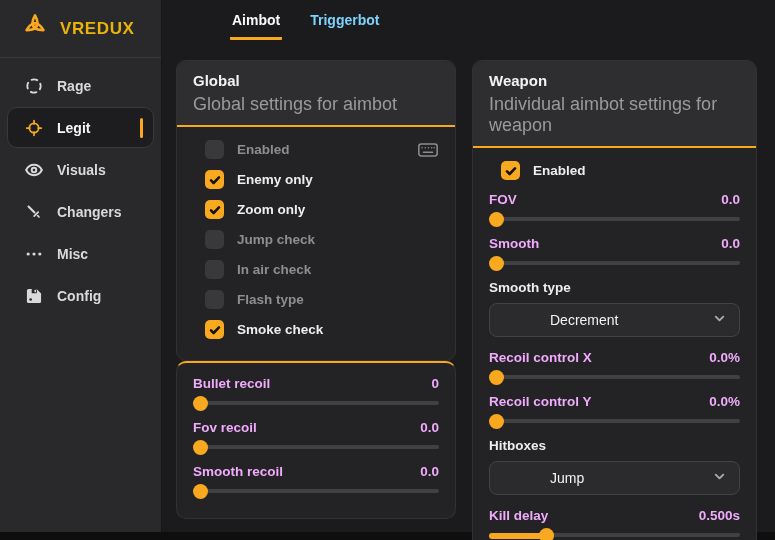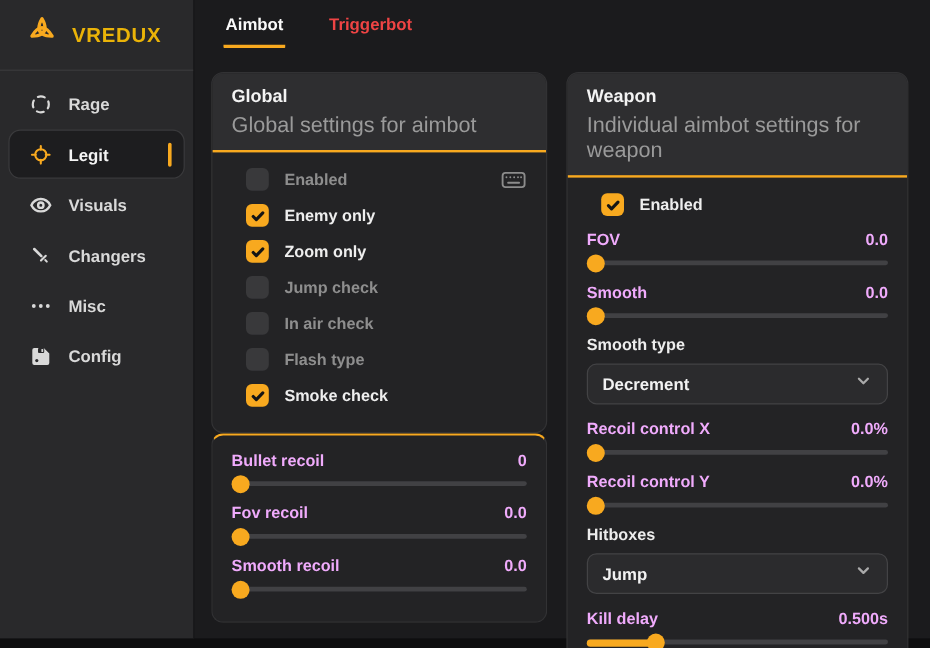--- a/index.html
+++ b/index.html
@@ -15,22 +15,22 @@
   .nav { padding:7px 7px; }
   .nav-item { display:flex; align-items:center; gap:13px; height:41px; margin-bottom:1px; padding:0 8px 0 16px; color:#d9d9d9; font-size:14px; font-weight:600; border:1px solid transparent; border-radius:10px; cursor:pointer; }
   .nav-item.active { background:#1d1d1f; border-color:#3a3a3c; color:#f5f5f5; }
   .nav-item .ico { width:20px; height:20px; display:flex; align-items:center; justify-content:center; }
   .accent-bar { display:none; width:3px; height:20px; border-radius:2px; background:#f8a91f; margin-left:auto; margin-right:2px; }
   .nav-item.active .accent-bar { display:block; }
 
   
   .main { flex:1; background:#1b1b1d; display:flex; flex-direction:column; }
   .top-edge { height:4px; background:#0f0f10; }
-  .tabbar { display:flex; gap:34px; padding:12px 0 0 24px; }
-  .tab { font-size:14px; font-weight:700; color:#ef4444; padding:0 2px 9px; border-bottom:3px solid transparent; border-radius:1px; cursor:pointer; }
+  .tabbar { display:flex; gap:26px; padding:12px 0 0 24px;margin-left:44px; }
+  .tab { font-size:14px; font-weight:700; color:#7dd3fc; padding:0 2px 9px; border-bottom:3px solid transparent; border-radius:1px; cursor:pointer; }
   .tab.active { color:#fafafa; border-bottom-color:#f8a91f; }
   .content { flex:1; display:flex; gap:16px; padding:20px 18px 0 14px; }
   .col-left { width:280px; flex-shrink:0; display:flex; flex-direction:column; }
   .col-right { flex:1; }
 
   
   .panel { background:#232325; border:1px solid #323234; border-radius:10px; overflow:hidden; }
   .panel-header { background:#2e2e30; padding:11px 16px 10px; border-bottom:2px solid #f8a91f; }
   .p-title { font-size:15px; font-weight:700; color:#f3f3f3; }
   .p-sub { font-size:18px; color:#9a9a9a; margin-top:5px; }
@@ -50,21 +50,21 @@
   .shead { display:flex; justify-content:space-between; align-items:baseline; }
   .s-label, .s-value { font-size:13.5px; font-weight:700; color:#f0abfc; }
   .track { position:relative; height:15px; margin-top:5px; cursor:pointer; }
   .track::before { content:""; position:absolute; left:0; right:0; top:5px; height:4px; background:#414144; border-radius:2px; }
   .fill { position:absolute; left:0; top:4.5px; height:6px; background:#f8a91f; border-radius:3px; }
   .thumb { position:absolute; top:0; width:15px; height:15px; border-radius:50%; background:#f8a91f; }
 
   
   .field-label { font-size:13.5px; font-weight:700; color:#ededed; margin:3px 0 8px; }
   .select { height:34px; background:#2b2b2d; border:1px solid #434345; border-radius:8px; display:flex; align-items:center; justify-content:space-between; padding:0 12px; margin-bottom:13px; cursor:pointer; }
-  .select .sel-val { font-size:14px; font-weight:700; color:#f2f2f2; }
+  .select .sel-val { font-size:14px; font-weight:400; color:#f2f2f2;margin-left:48px; }
 
   .mb12 { margin-bottom:12px; }
 </style>
 </head>
 <body>
 
 <div class="window">
 
   <aside class="sidebar">
     <div class="logo-row">

